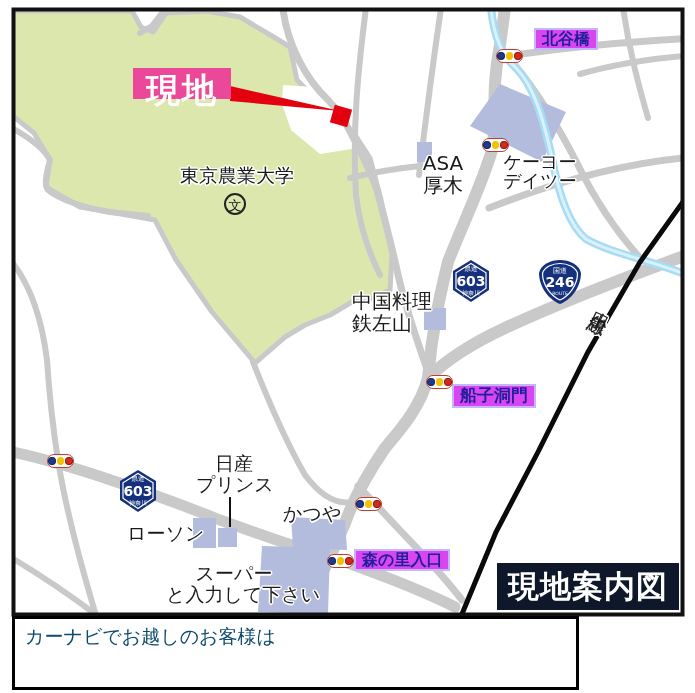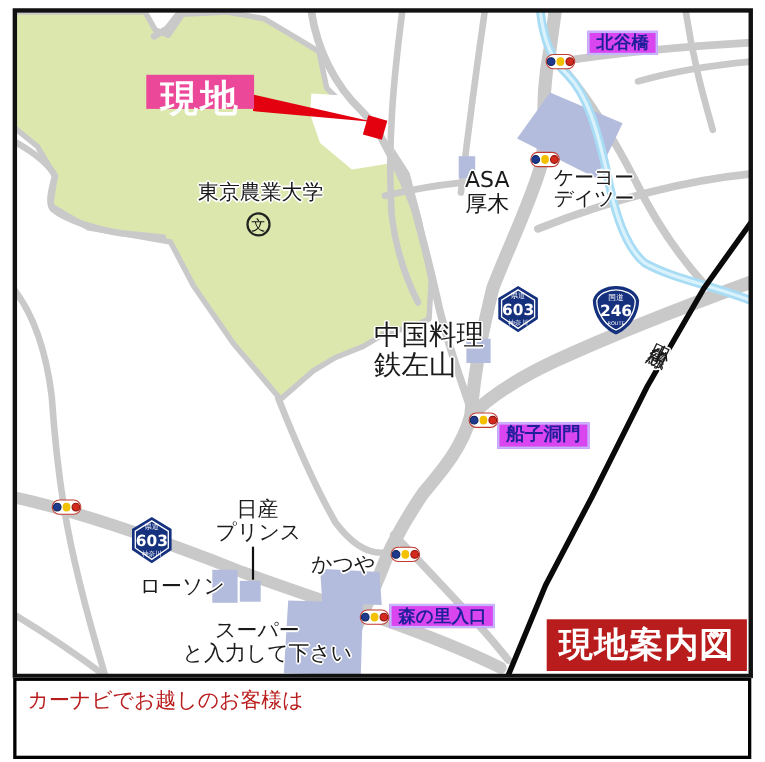--- a/index.html
+++ b/index.html
@@ -12,21 +12,21 @@
                 1px 1px #fff,-1px -1px #fff,1px -1px #fff,-1px 1px #fff;}
   .center{text-align:center;}
   
   .bluebox{position:absolute;background:#d946ef;border:2px solid #c4b5fd;color:#1f1f9c;
     font-weight:bold;padding:0 6px;line-height:1.15;white-space:nowrap;}
   
   .genchi{position:absolute;left:133px;top:68px;width:98px;height:31px;background:#ec4899;
     color:#fff;font-size:34px;font-weight:bold;text-align:center;line-height:45px;
     letter-spacing:2px;}
   
-  .legend{position:absolute;left:497px;top:563px;width:182px;height:47px;background:#b91c1c;
+  .legend{position:absolute;left:497px;top:563px;width:182px;height:47px;background:#0f172a;
     color:#fff;font-size:31px;font-weight:bold;text-align:center;line-height:47px;
     letter-spacing:1px;}
   
   .tl{position:absolute;width:27px;height:14px;background:#fff;border:1.5px solid #c03a30;
     border-radius:8px;display:flex;align-items:center;justify-content:center;gap:1px;
     box-sizing:border-box;}
   .tl i{display:block;width:8px;height:8px;border-radius:50%;}
   .tl .b{background:#1e3a8f;border:1px solid #122457;box-sizing:border-box;}
   .tl .y{background:#f3c100;}
   .tl .r{background:#d42a1e;border:1px solid #8f160e;box-sizing:border-box;}
@@ -36,22 +36,22 @@
     font-family:"DejaVu Sans","Liberation Sans",sans-serif;}
   
   .school{position:absolute;width:22px;height:22px;border:2px solid #222;border-radius:50%;
     text-align:center;line-height:22px;font-size:13px;color:#111;box-sizing:border-box;}
   
   .odakyu{position:absolute;left:601px;top:296px;writing-mode:vertical-rl;
     font-size:18px;letter-spacing:2px;transform:rotate(26deg);transform-origin:top left;}
   
   .ptr{position:absolute;left:229px;top:497px;width:2px;height:30px;background:#111;}
   
-  .footer{position:absolute;left:12px;top:616px;width:671px;height:74px;background:#fff;
-    border:3px solid #000;box-sizing:border-box;color:#b91c1c;}
+  .footer{position:absolute;left:12px;top:616px;width:567px;height:74px;background:#fff;
+    border:3px solid #000;box-sizing:border-box;color:#0c4a6e;}
   .footer .l1{margin:5px 0 0 10px;font-size:19px;}
   .footer .l2{margin:2px 0 0 58px;font-size:19px;white-space:nowrap;}
   .footer .big{font-size:28px;font-weight:bold;}
   .footer .paren{font-size:20px;font-weight:bold;}
 </style>
 </head>
 <body>
 
 <svg class="abs" width="695" height="693" viewBox="0 0 695 693" style="left:0;top:0;">
   <defs>
@@ -125,21 +125,21 @@
 <div class="mlabel center" style="left:403px;top:153px;width:80px;font-size:20px;">
   <div>ASA</div>
   <div>厚木</div>
 </div>
 
 <div class="mlabel center" style="left:494px;top:152px;width:92px;font-size:18px;">
   <div>ケーヨー</div>
   <div>デイツー</div>
 </div>
 
-<div class="mlabel" style="left:340px;top:291px;font-size:25px;">
+<div class="mlabel" style="left:352px;top:291px;font-size:20px;">
   <div>中国料理</div>
   <div>鉄左山</div>
 </div>
 
 <div class="mlabel odakyu">小田急線</div>
 
 <div class="mlabel center" style="left:196px;top:453px;width:76px;font-size:19px;">
   <div>日産</div>
   <div>プリンス</div>
 </div>

